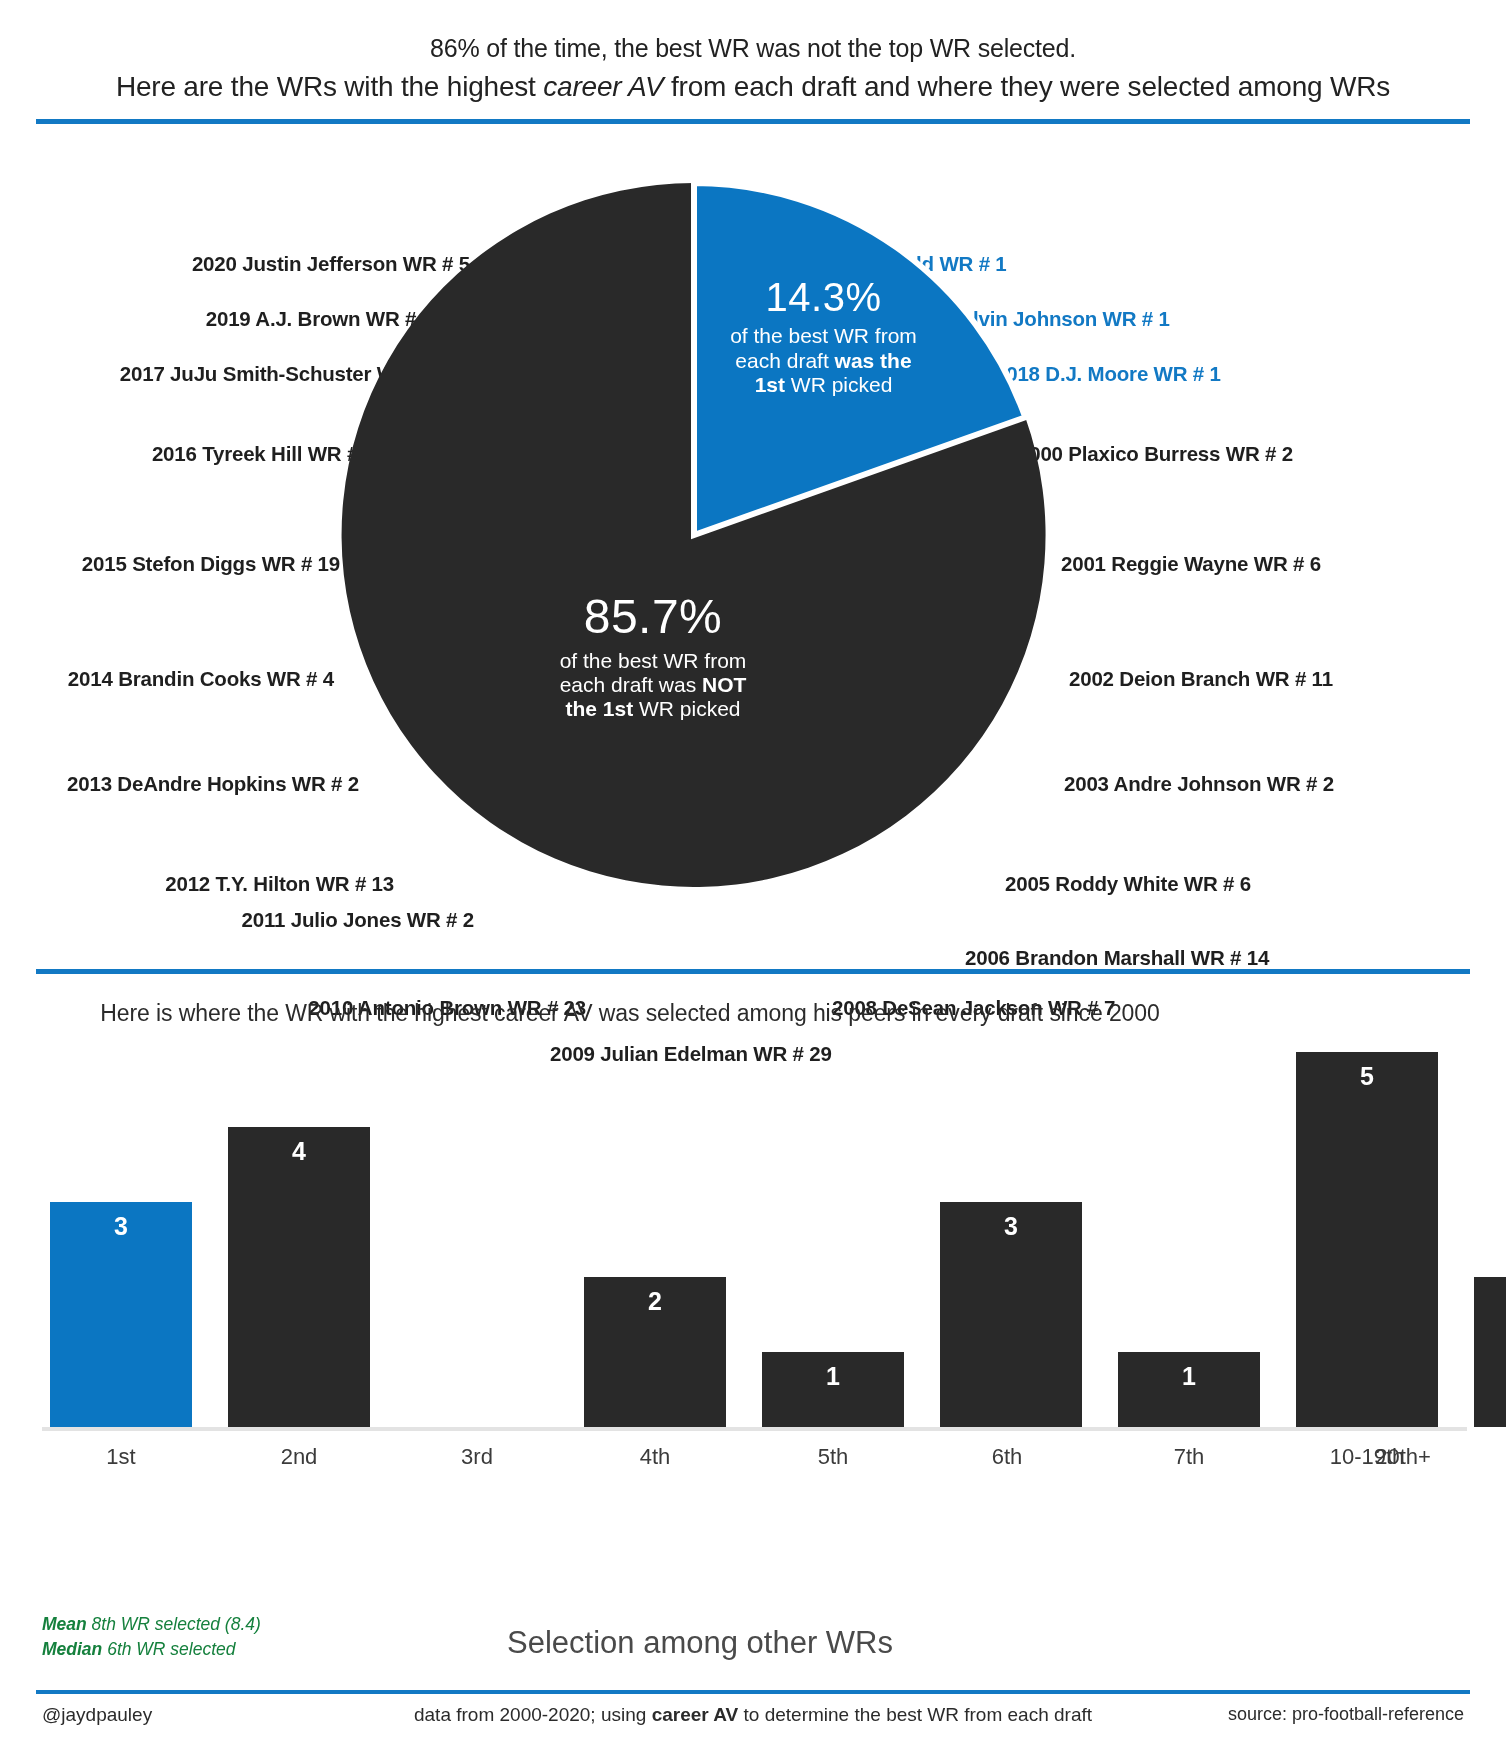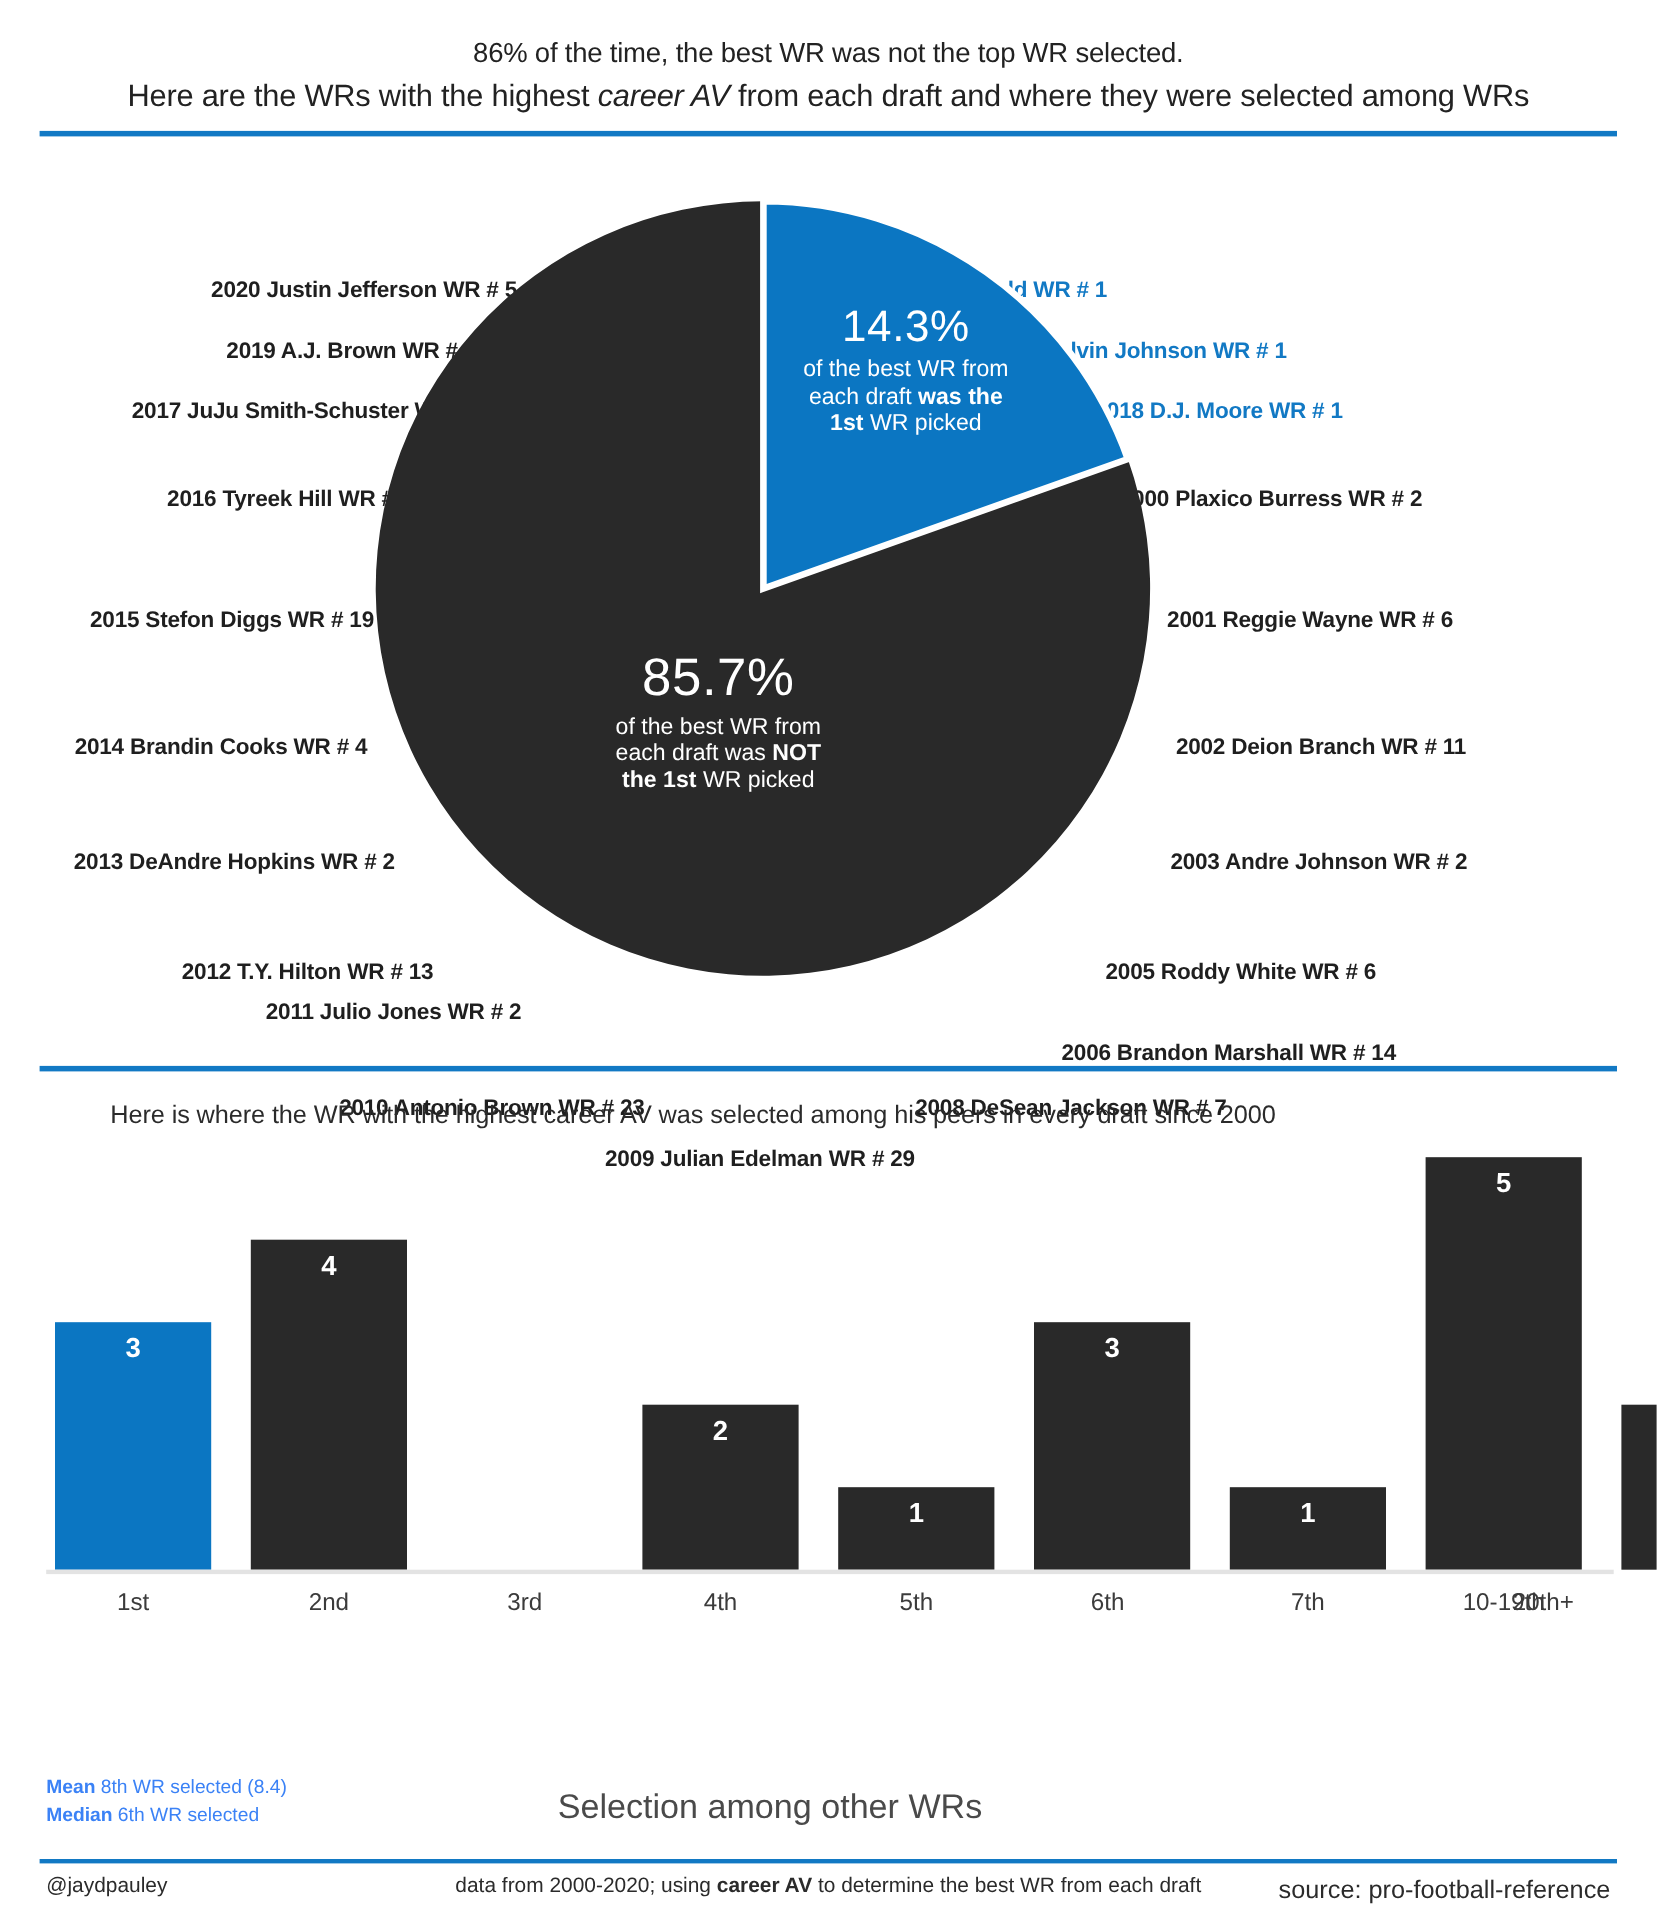--- a/index.html
+++ b/index.html
@@ -151,21 +151,22 @@
     font-size: 31px;
     color: #4a4a4a;
   }
 
   #mean-median {
     position: absolute;
     left: 42px;
     top: 1612px;
     font-size: 17.5px;
     line-height: 1.4;
-    color: #3b82f6;
+    color: #15803d;
+    font-style: italic;
   }
   #mean-median b { font-weight: bold; }
 
   
   #footer {
     position: absolute;
     left: 0; top: 1690px;
     width: 1506px;
     height: 50px;
   }
@@ -178,21 +179,21 @@
     position: absolute; left: 42px; top: 10px;
     font-size: 19px; color: #2b2b2b;
   }
   #footnote {
     position: absolute; left: 0; right: 0; top: 10px;
     text-align: center; font-size: 19px; color: #2b2b2b;
   }
   #footnote b { font-weight: bold; }
   #source {
     position: absolute; right: 42px; top: 10px;
-    font-size: 23px; color: #2b2b2b;
+    font-size: 18px; color: #2b2b2b;
   }
 </style>
 </head>
 <body>
 
 <div id="header">
   <div id="subtitle1">86% of the time, the best WR was not the top WR selected.</div>
   <div id="subtitle2">
     <span>Here are the WRs with the highest </span><span class="ital">career AV</span><span> from each draft and where they were selected among WRs</span>
   </div>

